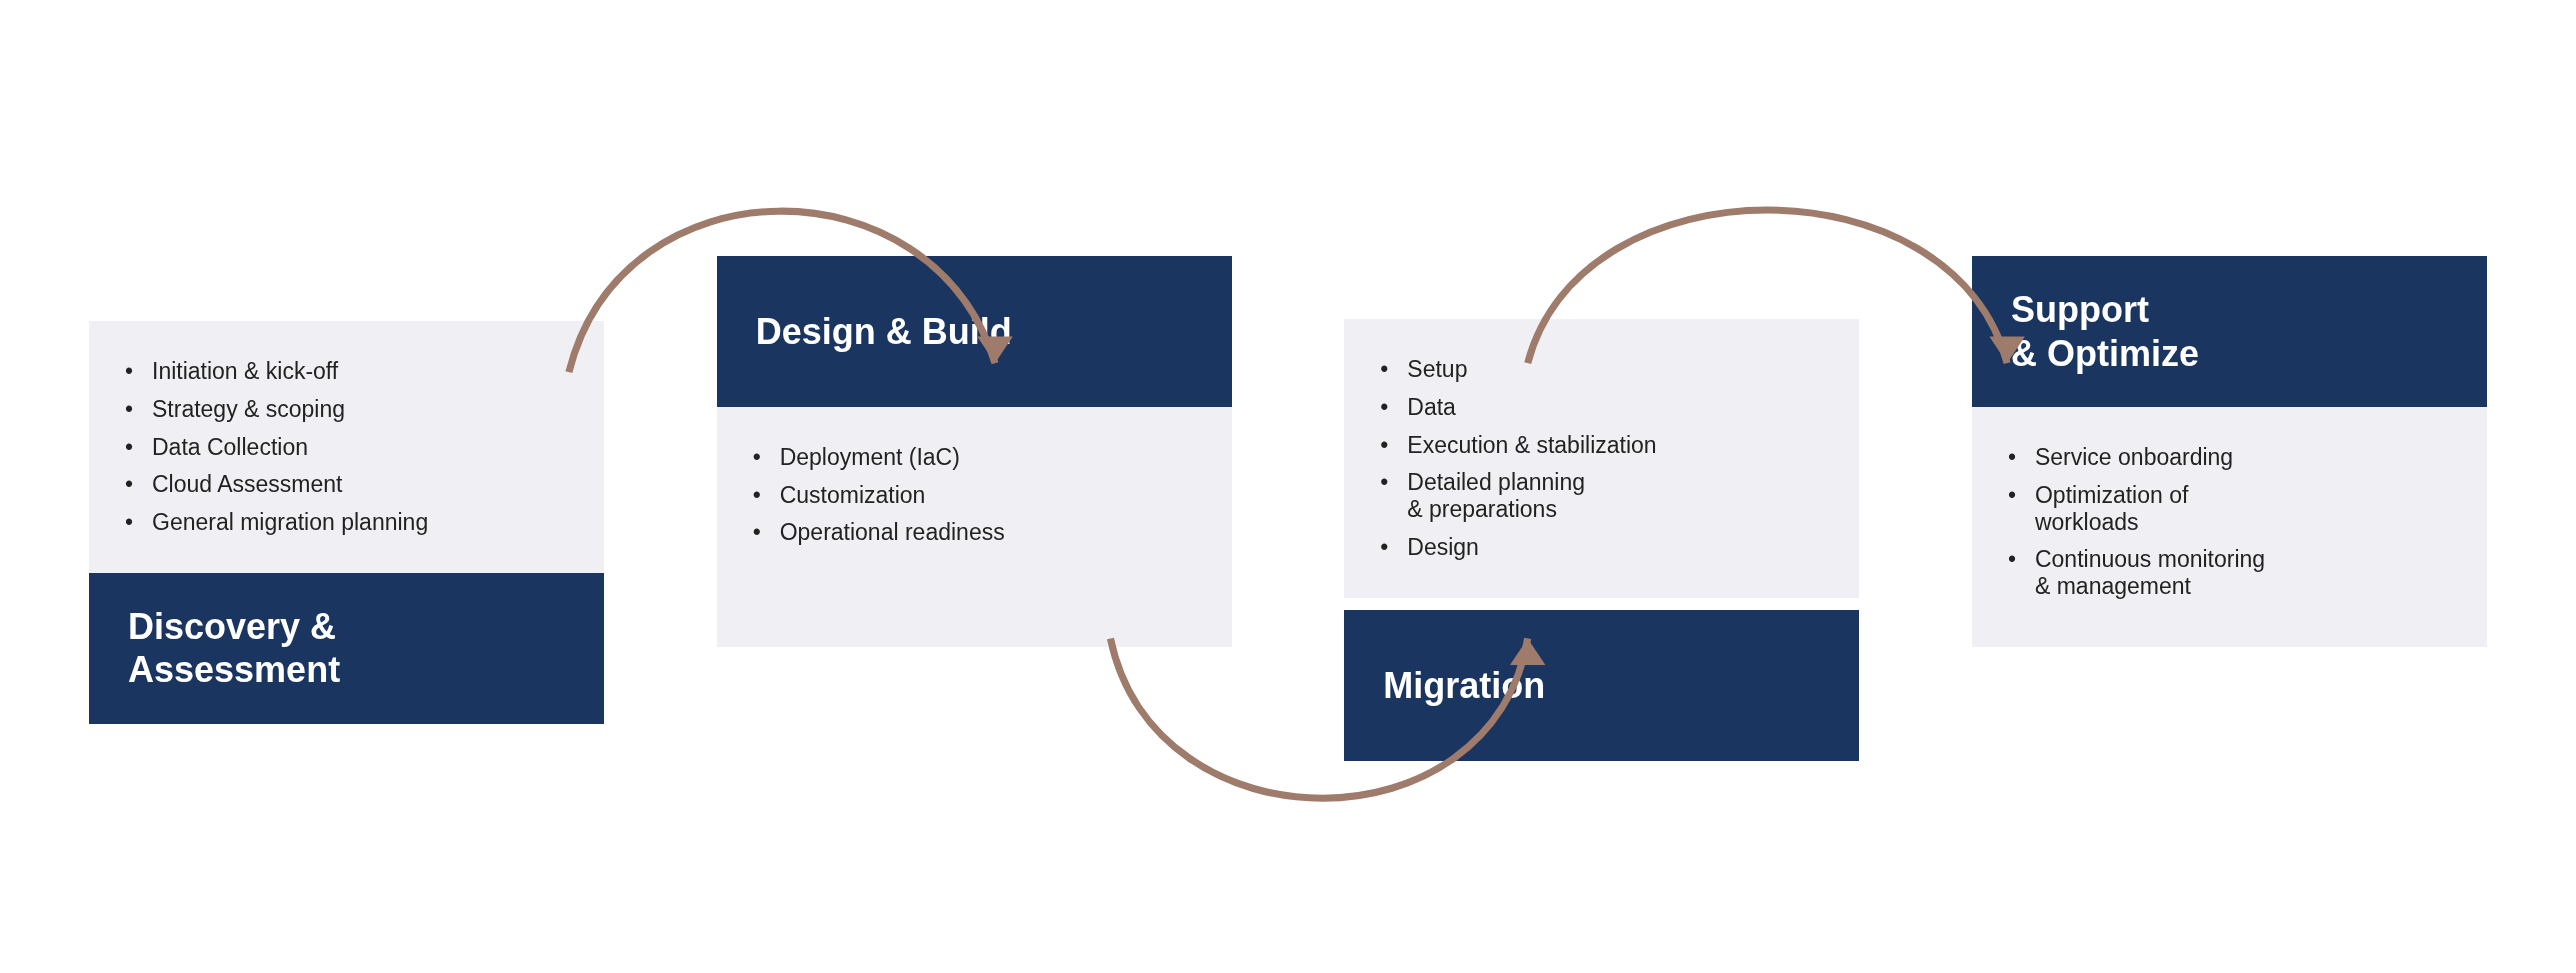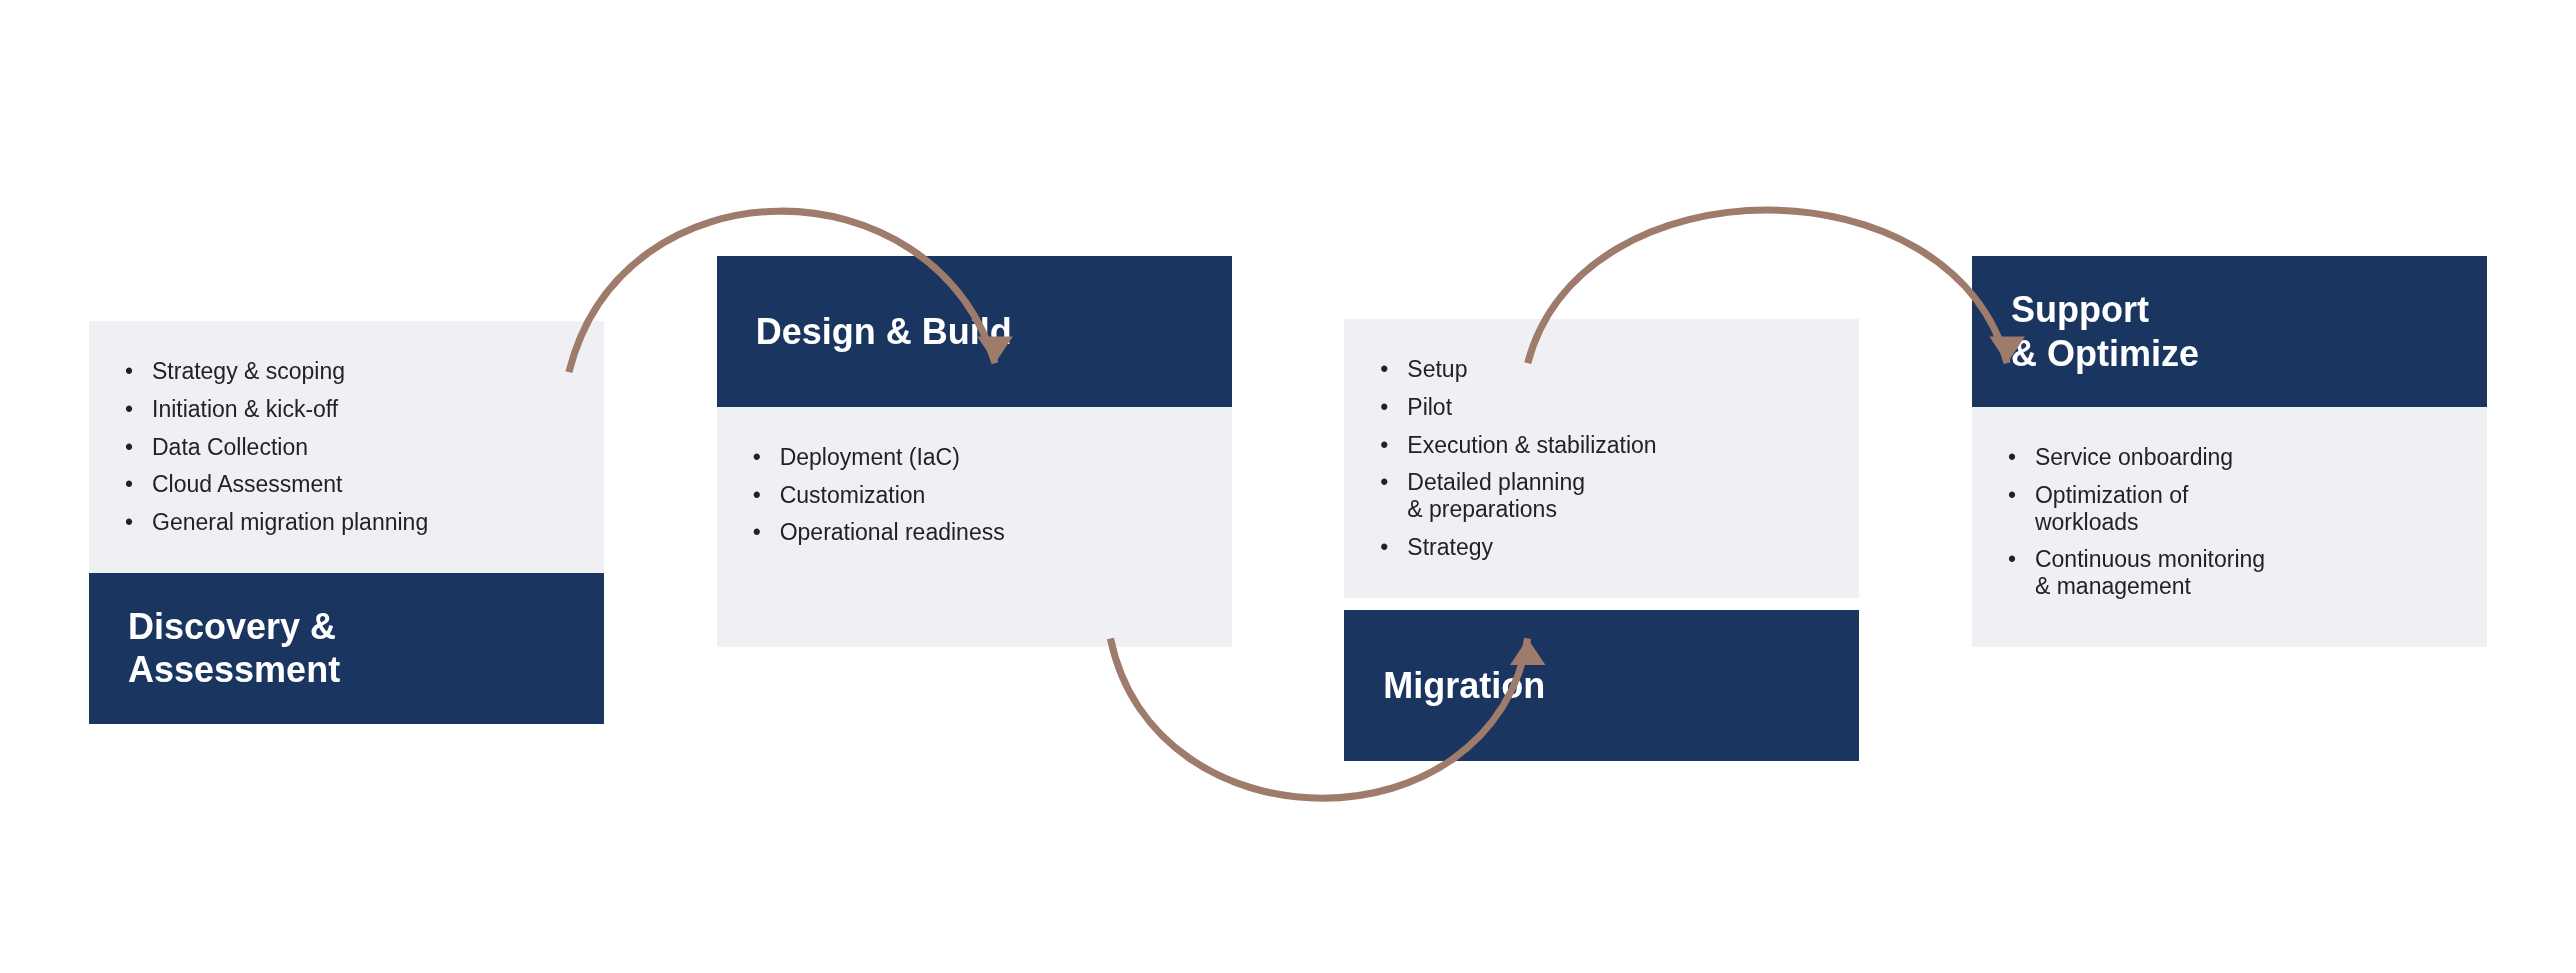--- a/index.html
+++ b/index.html
@@ -121,22 +121,22 @@
     }
   </style>
 </head>
 <body>
 
 <div class="diagram-container">
 
   <div class="phase phase-1">
     <div class="info-card">
       <ul>
+        <li>Initiation &amp; kick-off</li>
         <li>Strategy &amp; scoping</li>
-        <li>Initiation &amp; kick-off</li>
         <li>Data Collection</li>
         <li>Cloud Assessment</li>
         <li>General migration planning</li>
       </ul>
     </div>
     <div class="title-box">
       <span>Discovery &amp;<br>Assessment</span>
     </div>
   </div>
 
@@ -150,24 +150,24 @@
     </div>
     <div class="title-box">
       <span>Design &amp; Build</span>
     </div>
   </div>
 
   <div class="phase phase-3">
     <div class="info-card">
       <ul>
         <li>Setup</li>
-        <li>Pilot</li>
+        <li>Data</li>
         <li>Execution &amp; stabilization</li>
         <li>Detailed planning<br>&amp; preparations</li>
-        <li>Strategy</li>
+        <li>Design</li>
       </ul>
     </div>
     <div class="title-box">
       <span>Migration</span>
     </div>
   </div>
 
   <div class="phase phase-4">
     <div class="info-card">
       <ul>

